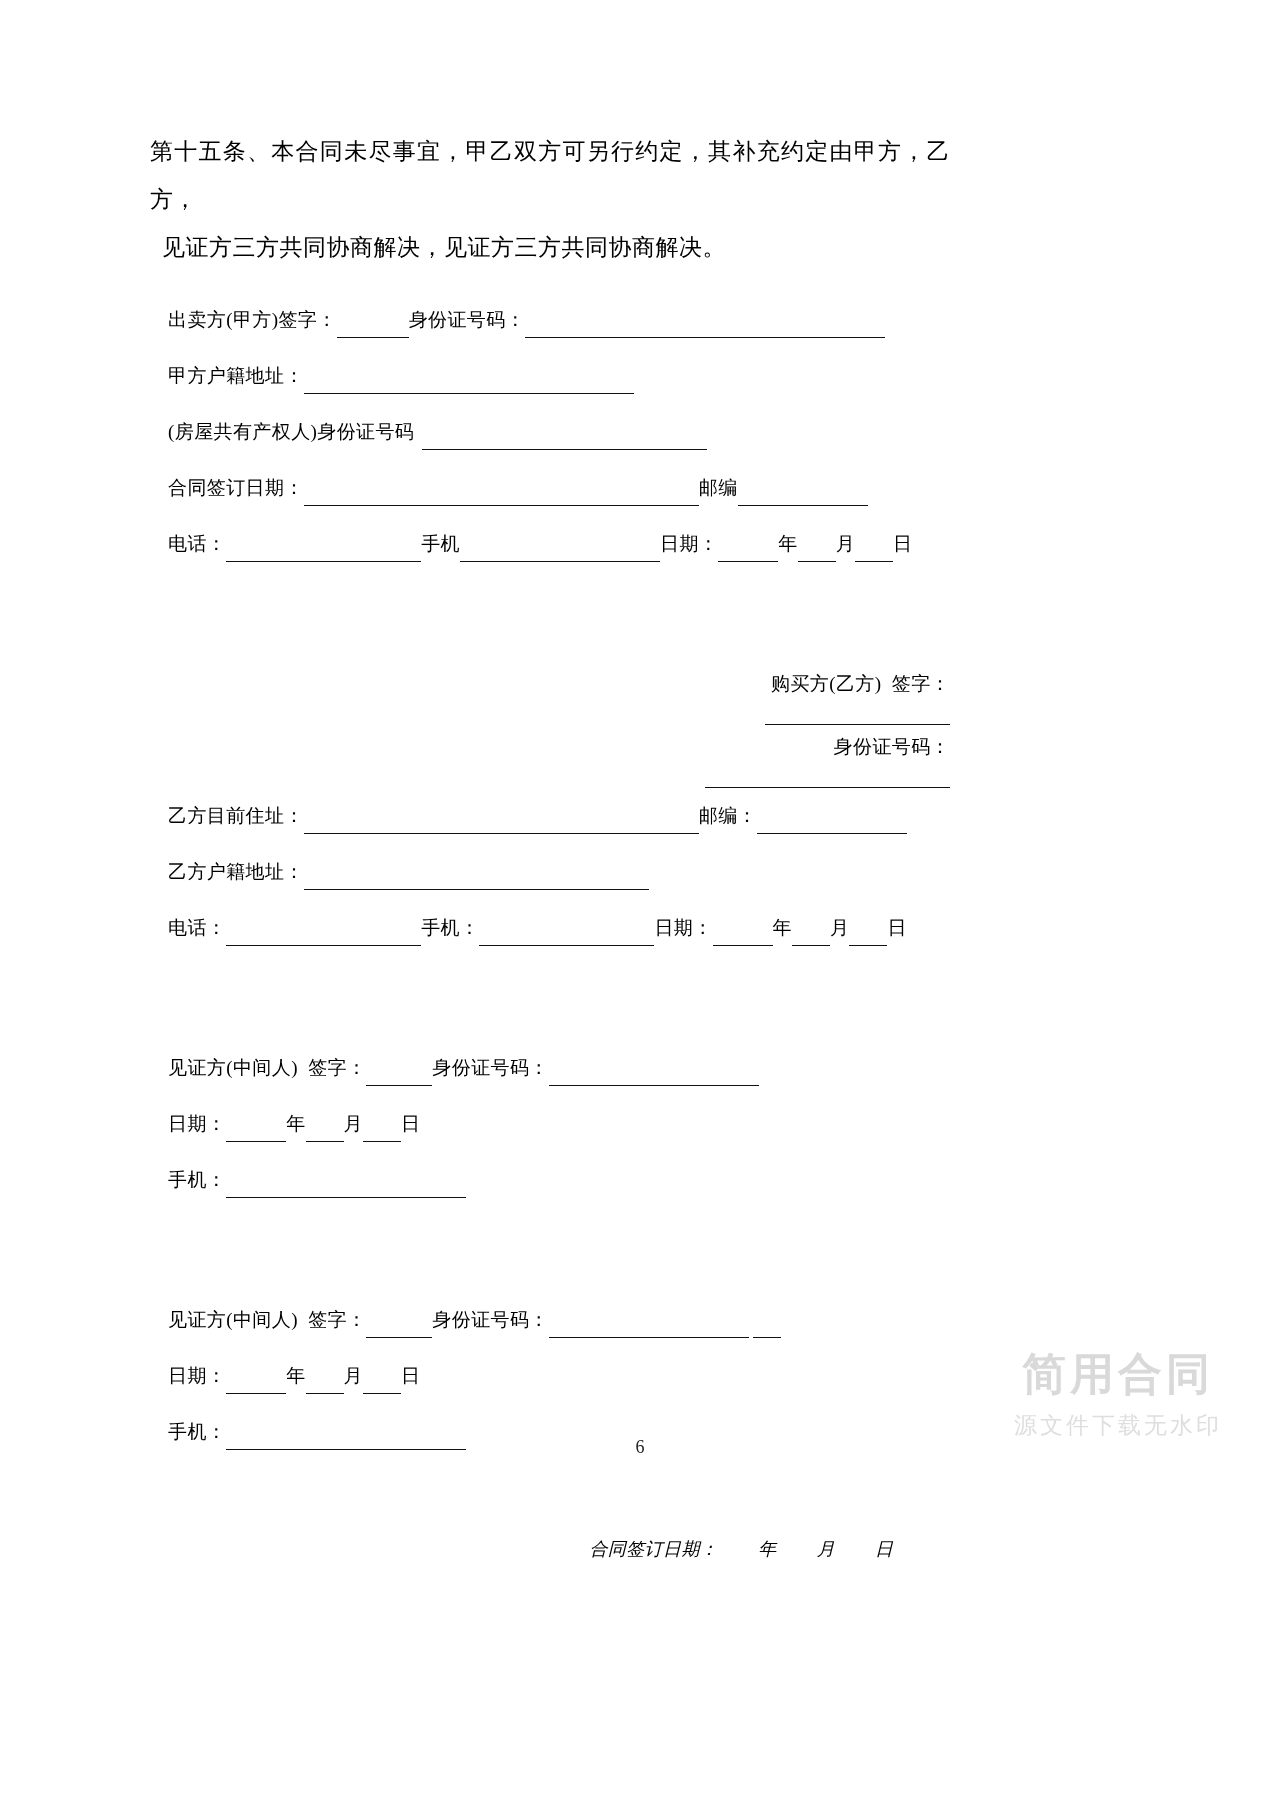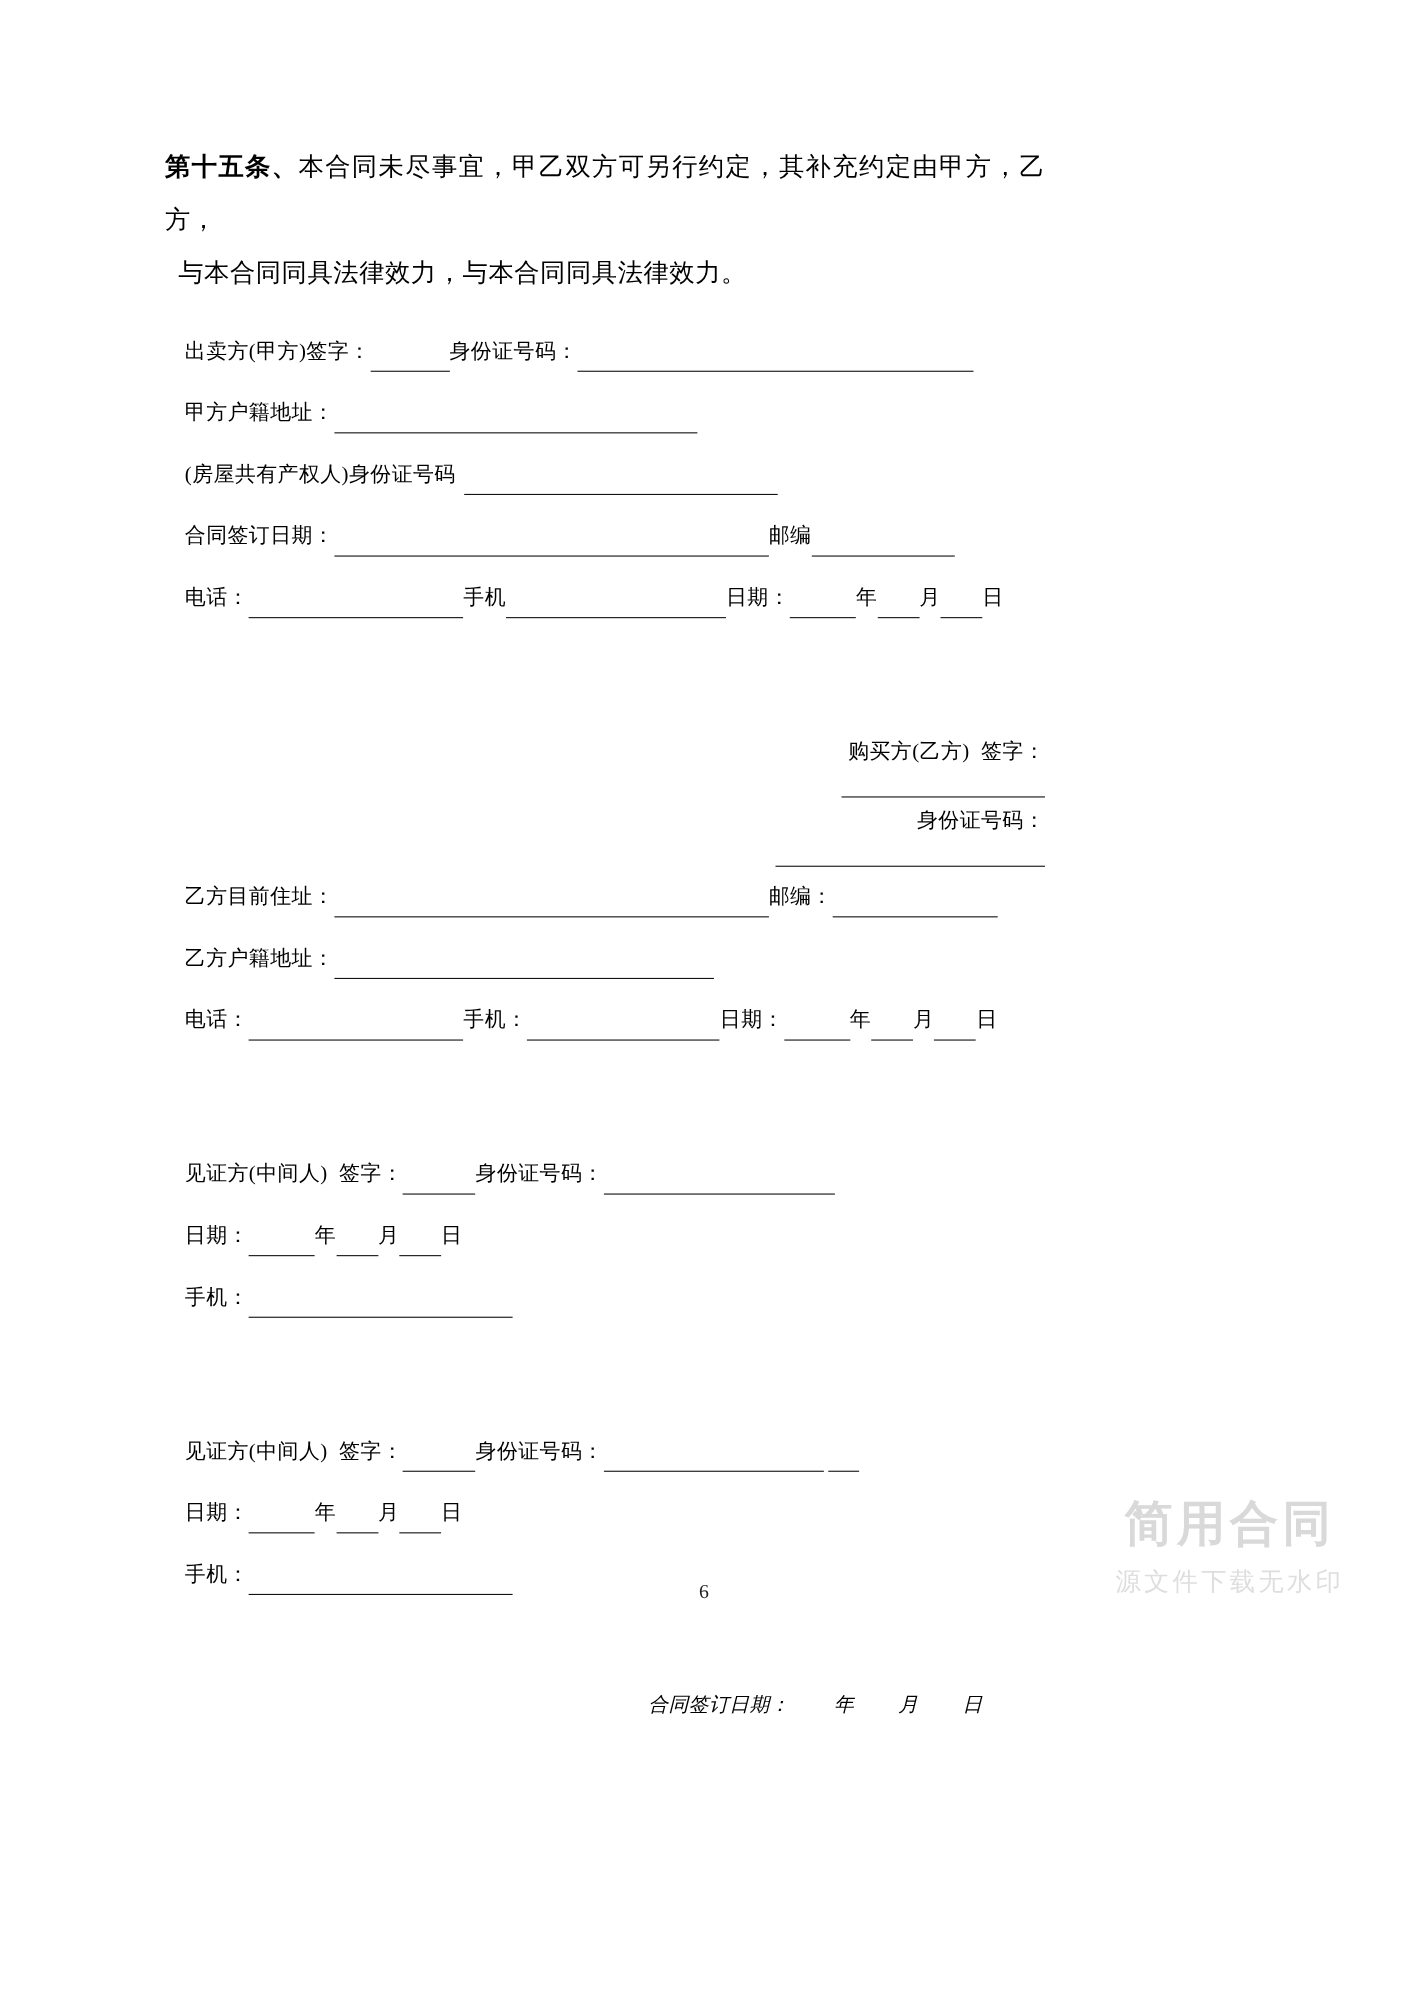--- a/index.html
+++ b/index.html
@@ -32,21 +32,21 @@
   }
 
   .clause {
     font-size: 23px;
     line-height: 48px;
     letter-spacing: 0.5px;
     margin: 0 0 6px 0;
     text-align: justify;
   }
   .clause .lead {
-    font-weight: bold;
+    font-weight: normal;
   }
   .clause .l2 {
     display: block;
     text-indent: 12px;
   }
 
   .block {
     margin-top: 28px;
   }
 
@@ -121,21 +121,20 @@
   }
 
   
   .watermark {
     position: absolute;
     right: 58px;
     top: 1352px;
     text-align: center;
     user-select: none;
     pointer-events: none;
-    margin-top: 12px;
   }
   .wm-main {
     font-family: "DejaVu Sans", "Liberation Sans", sans-serif;
     font-size: 44px;
     font-weight: bold;
     letter-spacing: 4px;
     color: #d9d9d9;
     line-height: 1;
   }
   .wm-sub {
@@ -149,21 +148,21 @@
 </style>
 </head>
 <body>
 
 <div class="page">
 
   <div class="content">
 
     <p class="clause">
       <span class="lead">第十五条、</span><span>本合同未尽事宜，甲乙双方可另行约定，其补充约定由甲方，乙方，</span>
-      <span class="l2">与本合同同具法律效力，与本合同同具法律效力。</span>
+      <span class="l2">见证方三方共同协商解决，见证方三方共同协商解决。</span>
     </p>
 
     <div class="block">
 
       <div class="row">
         <span class="lbl">出卖方(甲方)签字：</span>
         <span class="blank w72"></span>
         <span class="lbl">身份证号码：</span>
         <span class="blank w360"></span>
       </div>

